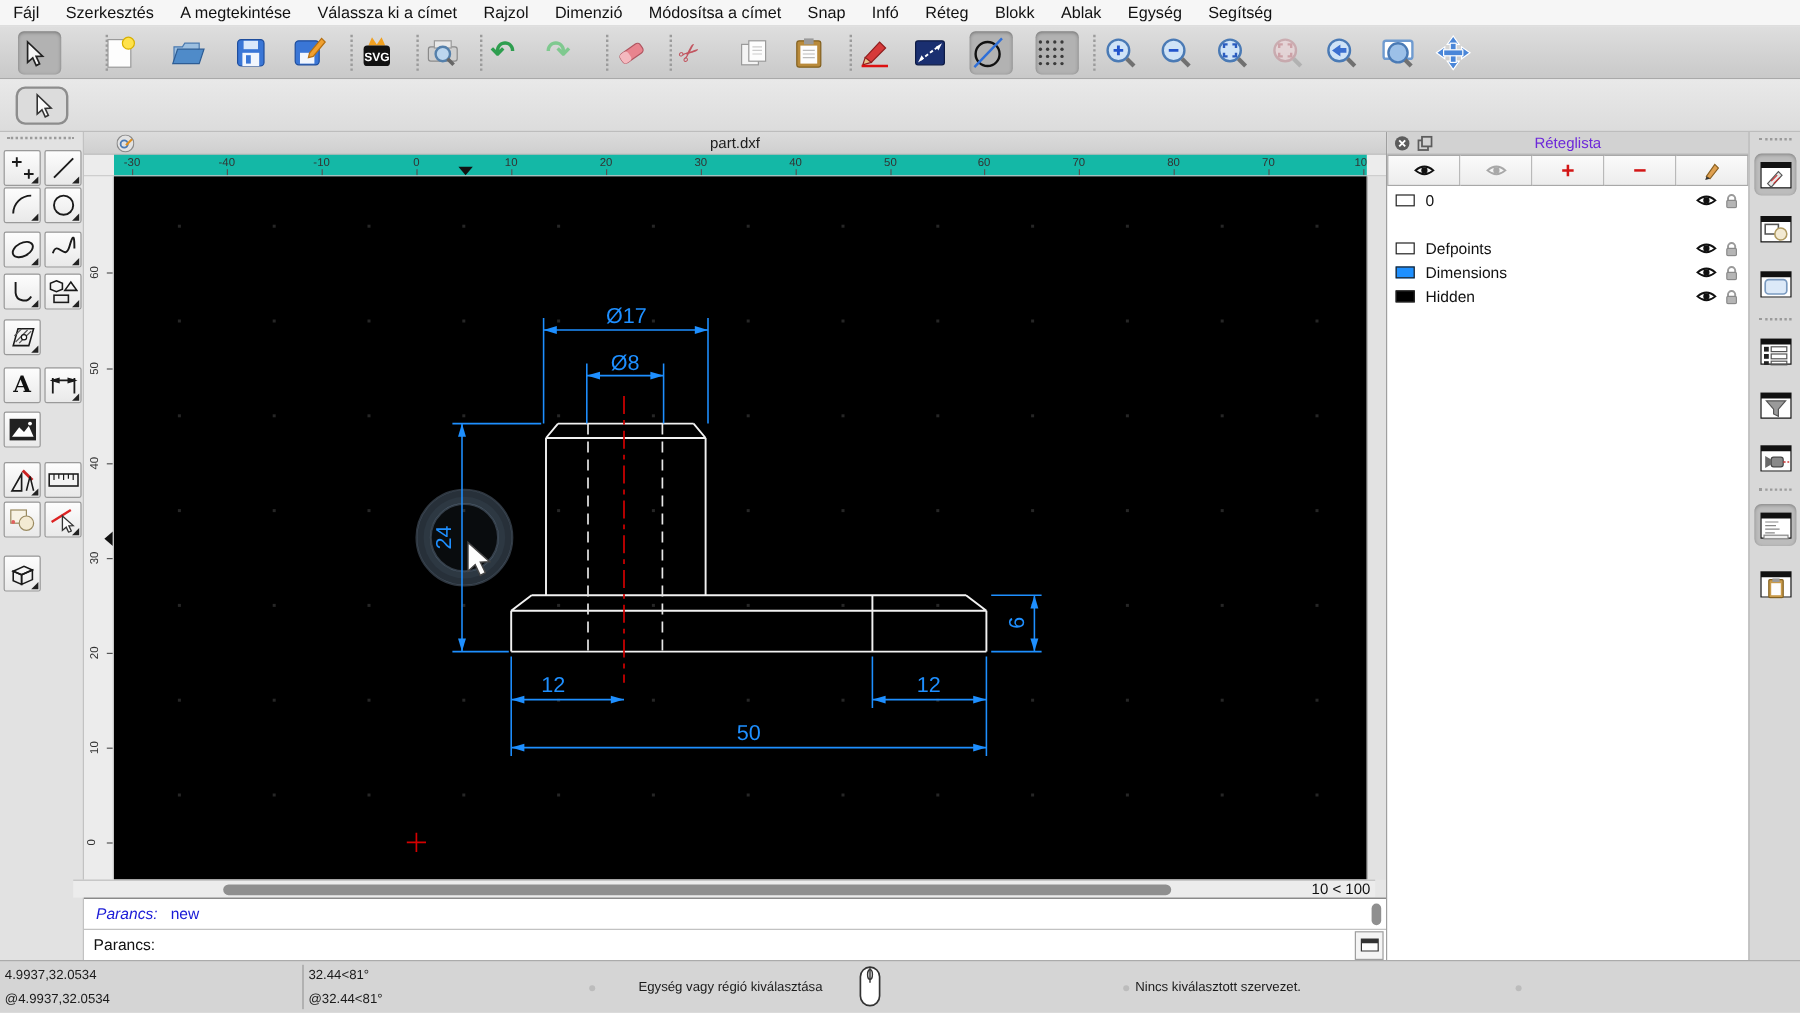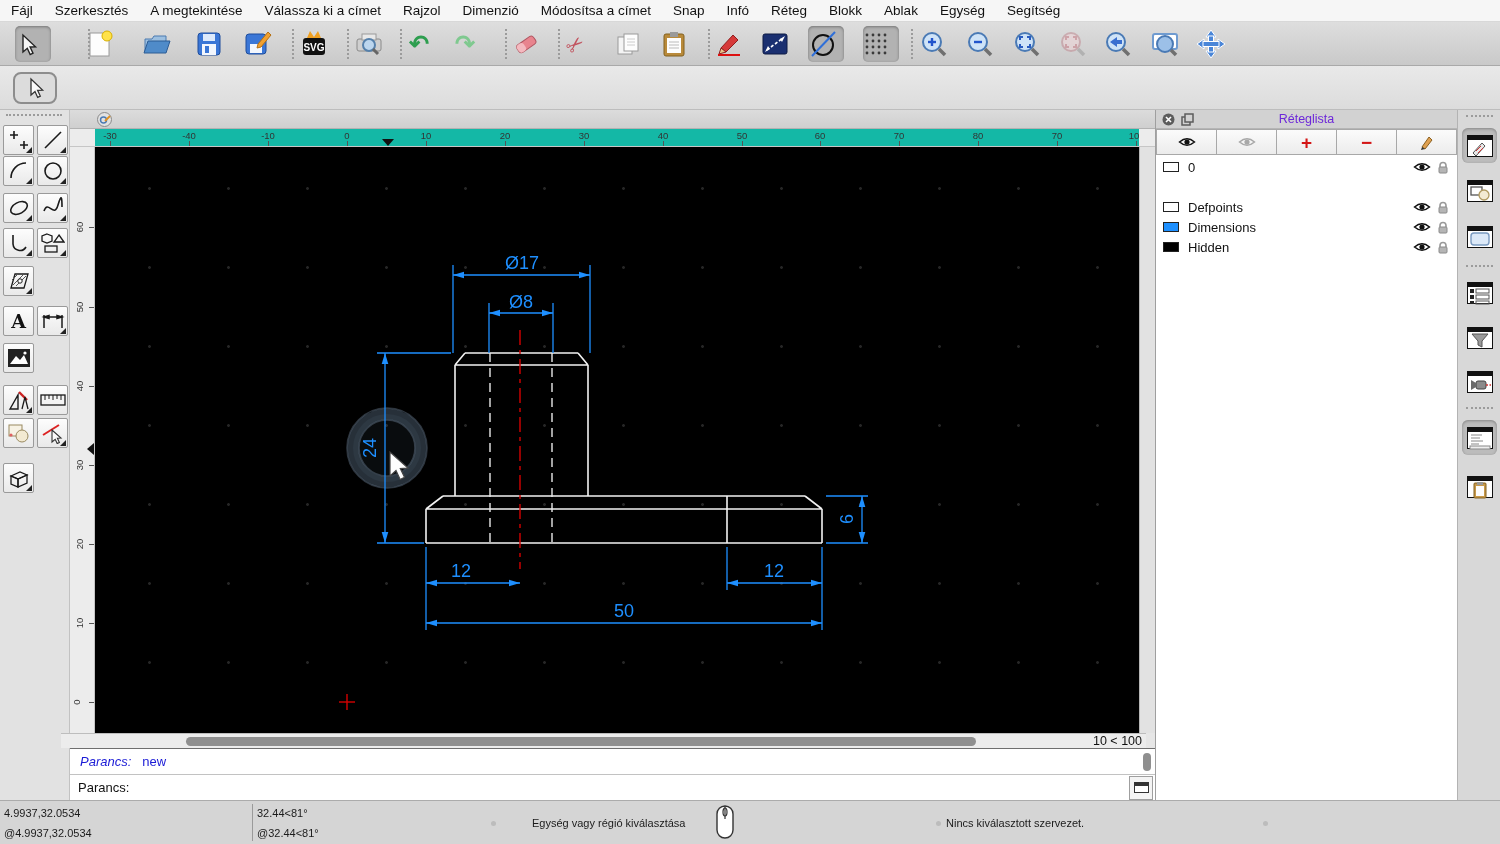--- a/index.html
+++ b/index.html
@@ -492,20 +492,21 @@
 </div>
 
 <div id="mdititle" class="abs">
   <span style="position:absolute;left:27px;top:2px">
       <svg width="15" height="15">
         <circle cx="7.5" cy="7.5" r="7" fill="#e2e2e2" stroke="#8a8a8a"></circle>
         <circle cx="6.5" cy="8" r="3" fill="none" stroke="#4a7ab5" stroke-width="1.5"></circle>
         <line x1="8" y1="9" x2="13" y2="4" stroke="#e09020" stroke-width="1.8"></line>
       </svg>
     </span>
+  <span class="ttl">part.dxf</span>
 </div>
 
 <div id="hcorner" class="abs"></div>
 <div id="hcorner2" class="abs"></div>
 <div id="hruler" class="abs">
   <span class="hlab" style="left:15px">-30</span>
     <div class="htick" style="left:15px"></div>
   <span class="hlab" style="left:94px">-40</span>
     <div class="htick" style="left:94px"></div>
   <span class="hlab" style="left:173px">-10</span>

